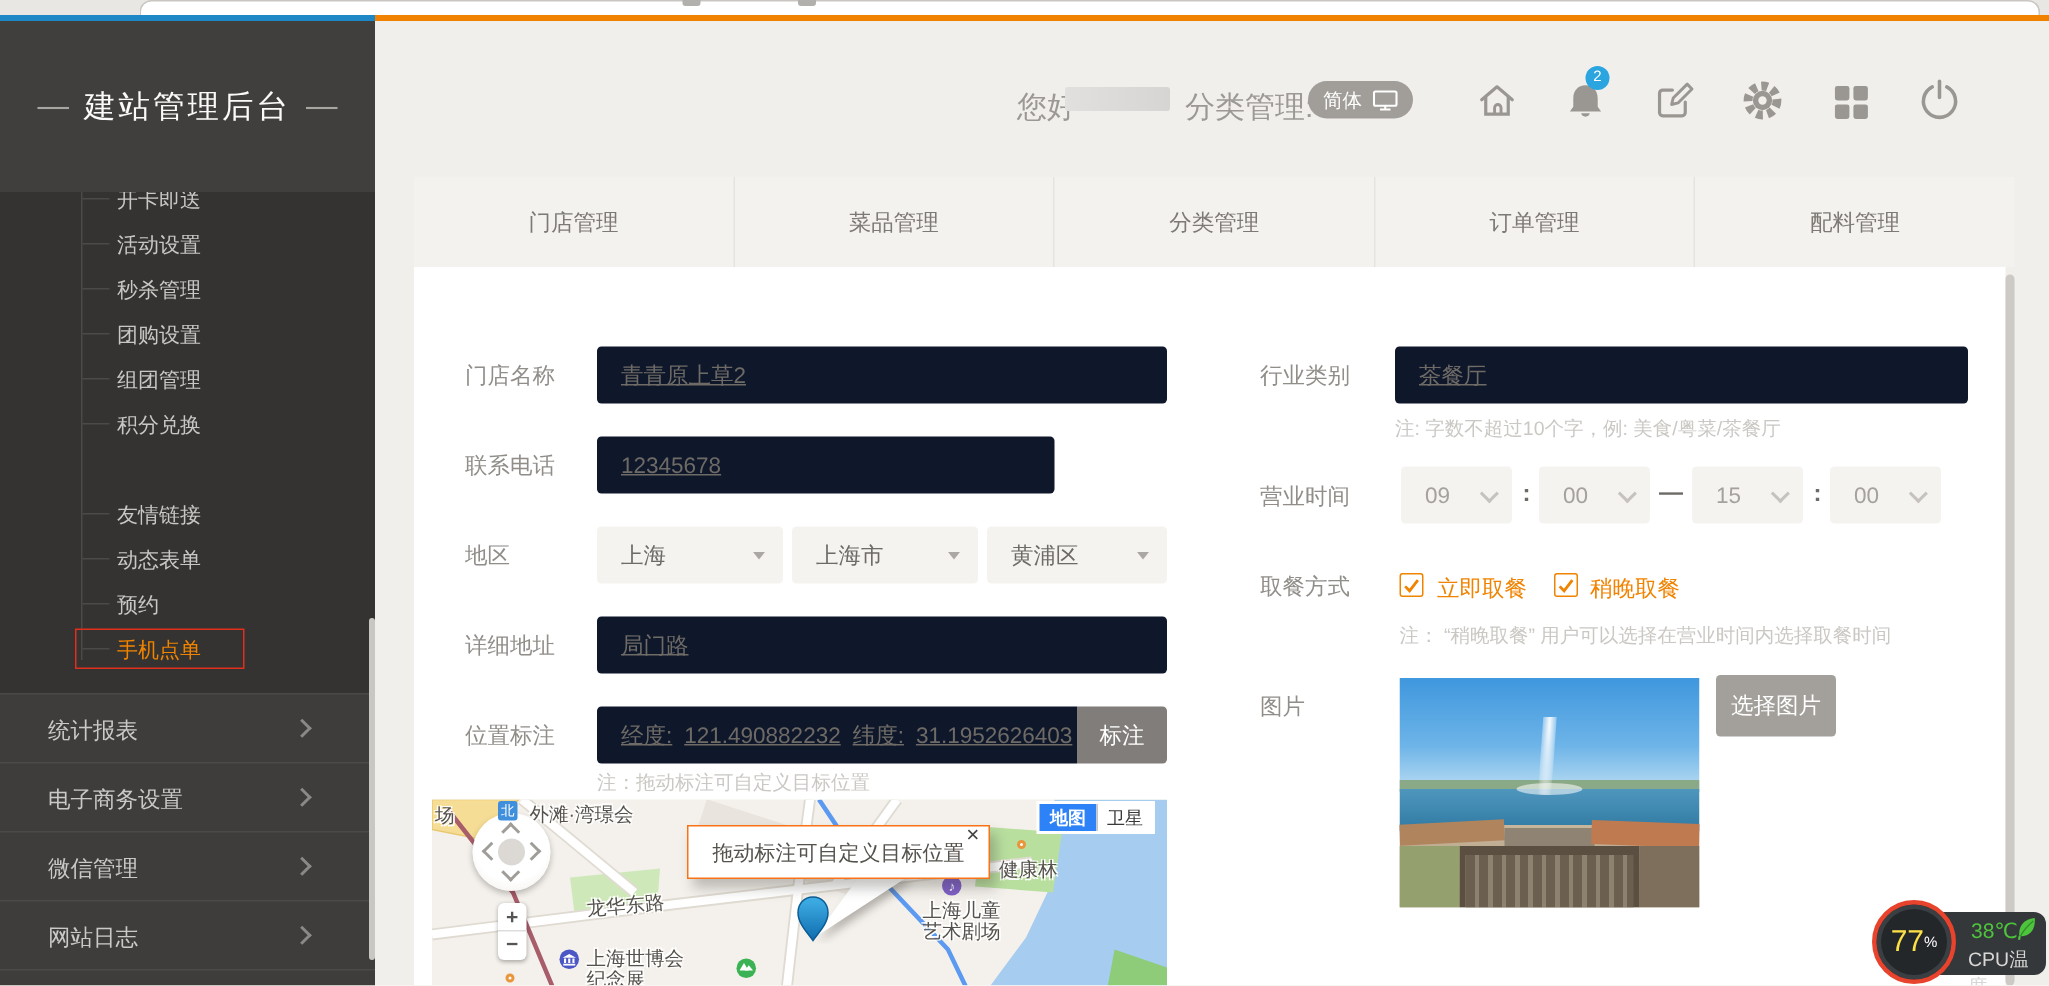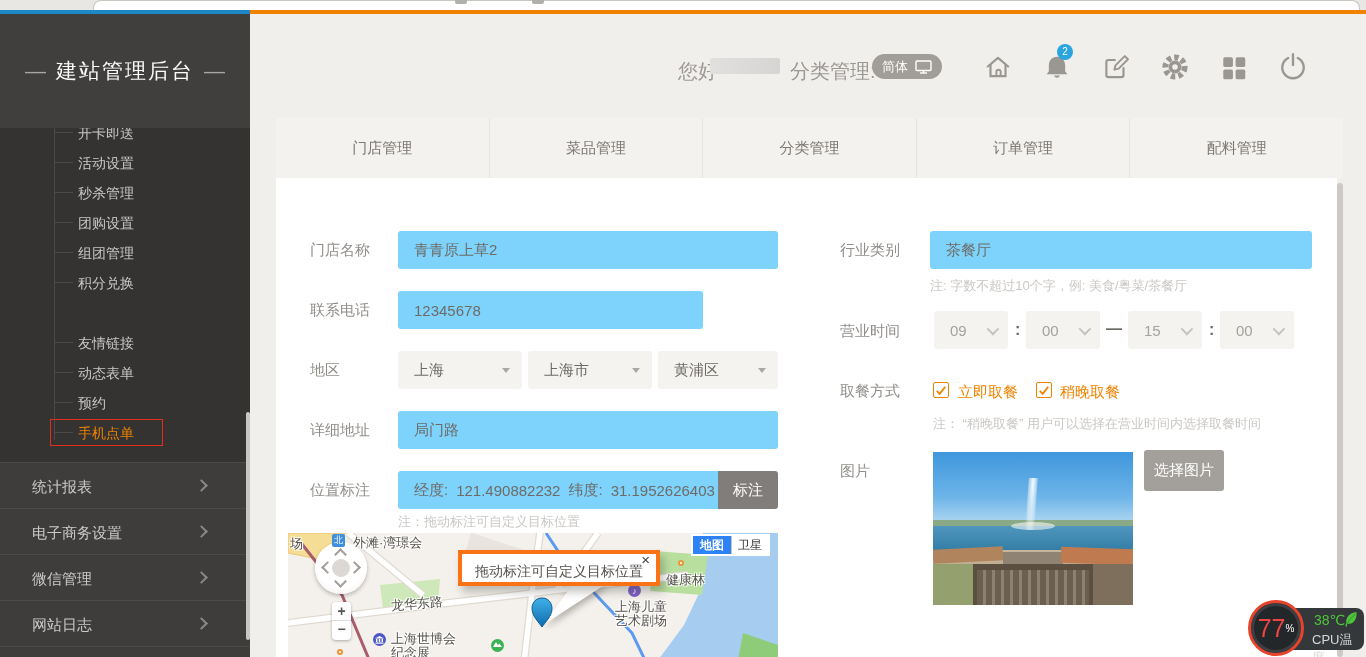--- a/index.html
+++ b/index.html
@@ -43,37 +43,37 @@
 
   
   #card-tabs { left:276px; top:118px; width:1067px; height:60px; background:#f4f2ef; display:flex; }
   .tab { flex:1; display:flex; align-items:center; justify-content:center; font-size:15px; color:#7d7975; border-right:1px solid #e6e3e0; cursor:pointer; }
   .tab:last-child { border-right:none;text-align:center; }
   #card-body { left:276px; top:178px; width:1061px; height:479px; background:#fff; }
   #main-scroll-thumb { left:1337px; top:183px; width:6px; height:474px; background:#ccc9c6; border-radius:3px; }
 
   
   .flabel { font-size:15px; color:#918e8a; }
-  .finput { background:#7dd3fc; border:none; border-radius:3px; height:38px; font-size:15px; color:#6e6b67; padding-left:16px; font-family:"Liberation Sans","DejaVu Sans",sans-serif; }
+  .finput { background:#0f172a; border:none; border-radius:3px; height:38px; font-size:15px; color:#6e6b67; padding-left:16px; font-family:"Liberation Sans","DejaVu Sans",sans-serif;text-decoration:underline; }
   .fnote { font-size:13px; color:#cbc8c4; }
   .fselect { background:#f5f3f0; border-radius:3px; height:38px; display:flex; align-items:center; justify-content:space-between; padding:0 12px 0 16px; font-size:15px; color:#6e6b67; cursor:pointer; }
   .caret { width:0; height:0; border-left:4px solid transparent; border-right:4px solid transparent; border-top:5px solid #aba8a4; }
   .hsel { background:#f5f3f0; border-radius:3px; width:74px; height:38px; display:flex; align-items:center; justify-content:space-between; padding:0 12px 0 16px; font-size:15px; color:#a5a29e; cursor:pointer; }
   .hsel .vchev { width:9px; height:9px; border-right:2px solid #c6c3bf; border-bottom:2px solid #c6c3bf; transform:rotate(45deg) translateY(-2px); }
   .hpunct { font-size:16px; color:#6e6b67; font-weight:bold; }
   #mark-btn { left:718px; top:471px; width:60px; height:38px; background:#807d7a; color:#fff; font-size:15px; border:none; border-radius:0 3px 3px 0; cursor:pointer; }
   .cbox { width:16px; height:16px; border:1px solid #f08300; border-radius:2px; background:#fff; display:flex; align-items:center; justify-content:center; cursor:pointer; }
   .cbl { font-size:15px; color:#f08300; cursor:pointer; }
   #choose-img-btn { left:1144px; top:450px; width:80px; height:41px; background:#a3a09c; color:#fff; font-size:15px; border:none; border-radius:3px; cursor:pointer; }
 
   
   #map { left:288px; top:533px; width:490px; height:124px; overflow:hidden; background:#f4f1ec; }
   #map-inner { position:absolute; left:0; top:0; width:490px; height:190px; }
   .maplabel { position:absolute; font-size:13px; color:#55514c; text-shadow:1px 1px 0 #fff,-1px -1px 0 #fff,1px -1px 0 #fff,-1px 1px 0 #fff; white-space:nowrap; }
-  #map-tooltip { left:170px; top:17px; width:202px; height:36px; background:#fff; border:4px solid #f97316; box-shadow:4px 6px 8px rgba(60,55,50,.3); text-align:center; font-size:14px; color:#55514c; line-height:34px; }
+  #map-tooltip { left:170px; top:17px; width:202px; height:36px; background:#fff; border:1px solid #f97316; box-shadow:4px 6px 8px rgba(60,55,50,.3); text-align:center; font-size:14px; color:#55514c; line-height:34px; }
   #tooltip-close { position:absolute; right:6px; top:-2px; font-size:15px; color:#444; cursor:pointer; line-height:16px; }
   #maptype { left:405px; top:3px; display:flex; box-shadow:0 0 0 2px #fff; cursor:pointer; }
   #btn-maptype-map { width:38px; height:18px; color:#fff; font-size:12px; font-weight:bold; text-align:center; line-height:18px; }
   #btn-maptype-sat { width:37px; height:18px; background:#fff; color:#3a3a3a; font-size:12px; text-align:center; line-height:18px; border-left:1px solid #c9c6c2; }
   #compass { left:27px; top:9px; width:52px; height:52px; background:radial-gradient(circle at 50% 40%,#ffffff 60%,#efece8); border-radius:50%; box-shadow:0 2px 4px rgba(0,0,0,.25); }
   #compass .knob { position:absolute; left:17px; top:17px; width:18px; height:18px; border-radius:50%; background:#dcd9d5; }
   .cchev { position:absolute; width:9px; height:9px; border-left:2px solid #a09d99; border-top:2px solid #a09d99; cursor:pointer; }
   #north-badge { left:44px; top:1px; width:13px; height:13px; background:#3f8fdd; border-radius:2px; color:#fff; font-size:9px; text-align:center; line-height:13px; }
   #zoom-ctrl { left:44px; top:69px; width:19px; height:38px; background:#fff; border-radius:4px; box-shadow:0 1px 3px rgba(0,0,0,.3); text-align:center; }
   #zoom-in { height:19px; line-height:18px; border-bottom:1px solid #ddd; font-size:14px; color:#555; font-weight:bold; cursor:pointer; }
@@ -82,21 +82,21 @@
   .poi-circle { position:absolute; width:13px; height:13px; border-radius:50%; display:flex; align-items:center; justify-content:center; }
 
   
   #store-photo { left:933px; top:452px; width:200px; height:153px; overflow:hidden; }
   #store-photo>div { position:absolute; }
 
   
   #cpu-widget { left:1248px; top:600px; width:116px; height:57px; }
   #cpu-pill { position:absolute; left:24px; top:8px; width:92px; height:42px; background:#34383b; border-radius:8px; }
   #cpu-gauge { position:absolute; left:0; top:0; width:56px; height:56px; border-radius:50%; background:#24272a; border:3px solid #e8432c; box-shadow:inset 0 0 0 3px #3a3f43; display:flex; align-items:center; justify-content:center; }
-  #cpu-gauge .pct { color:#ef4444; font-size:25px; }
+  #cpu-gauge .pct { color:#fde047; font-size:20px; }
   #cpu-gauge .pct-sign { color:#fff; font-size:10px; }
   #cpu-temp { position:absolute; left:66px; top:12px; font-size:14px; }
   #cpu-temp-label { position:absolute; left:64px; top:31px; font-size:13px; color:#d9d7d5; }
   #leaf-icon { position:absolute; left:97px; top:11px; }
 </style>
 </head>
 <body>
 
 <div id="page">
 

